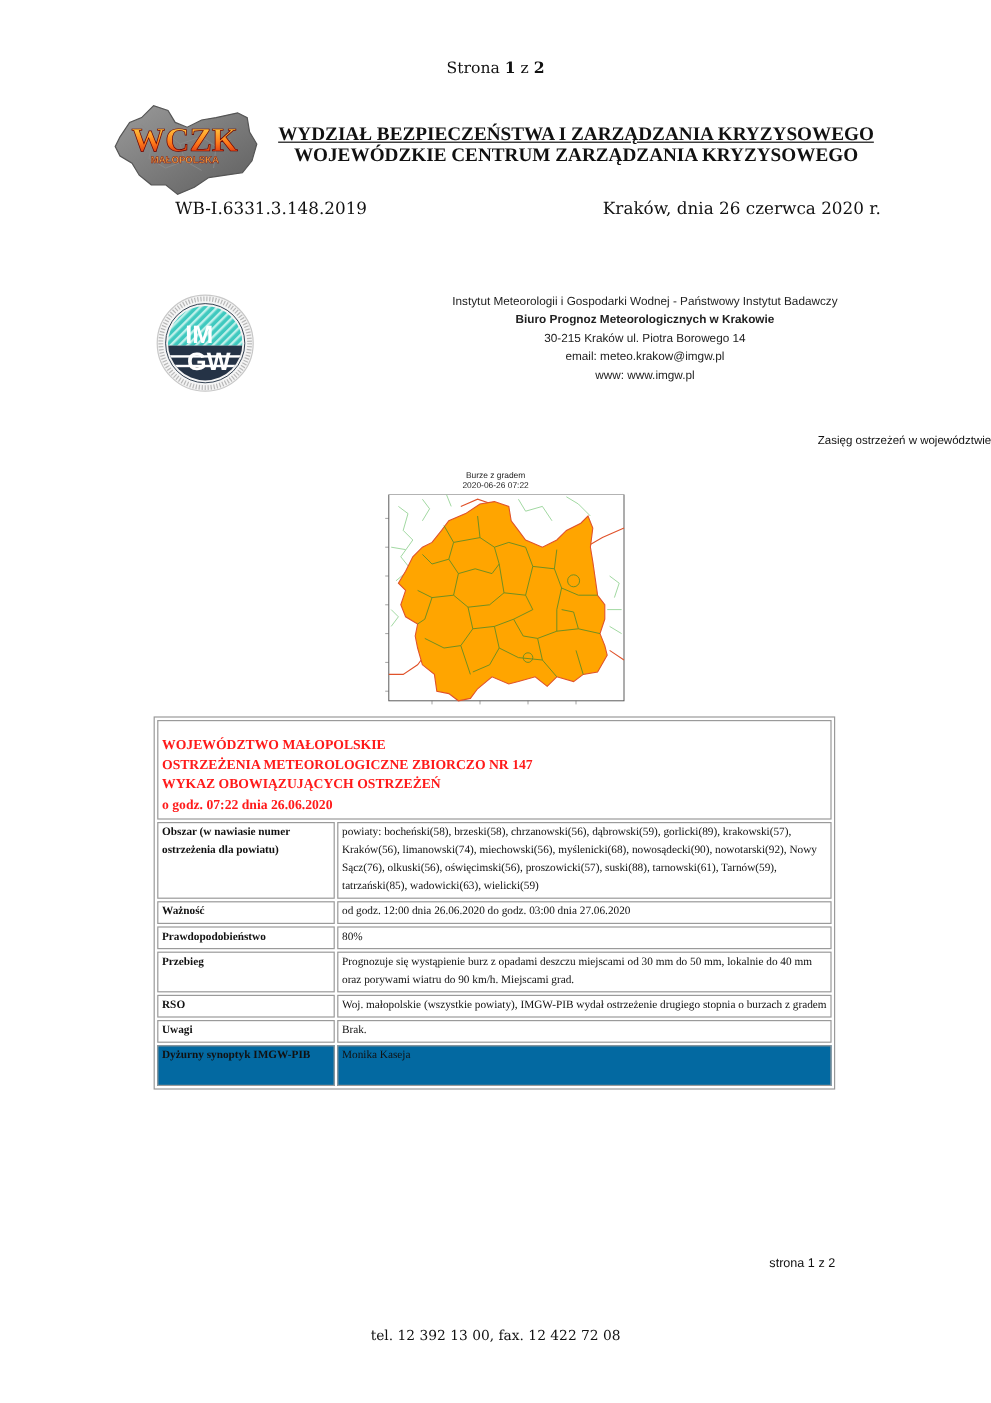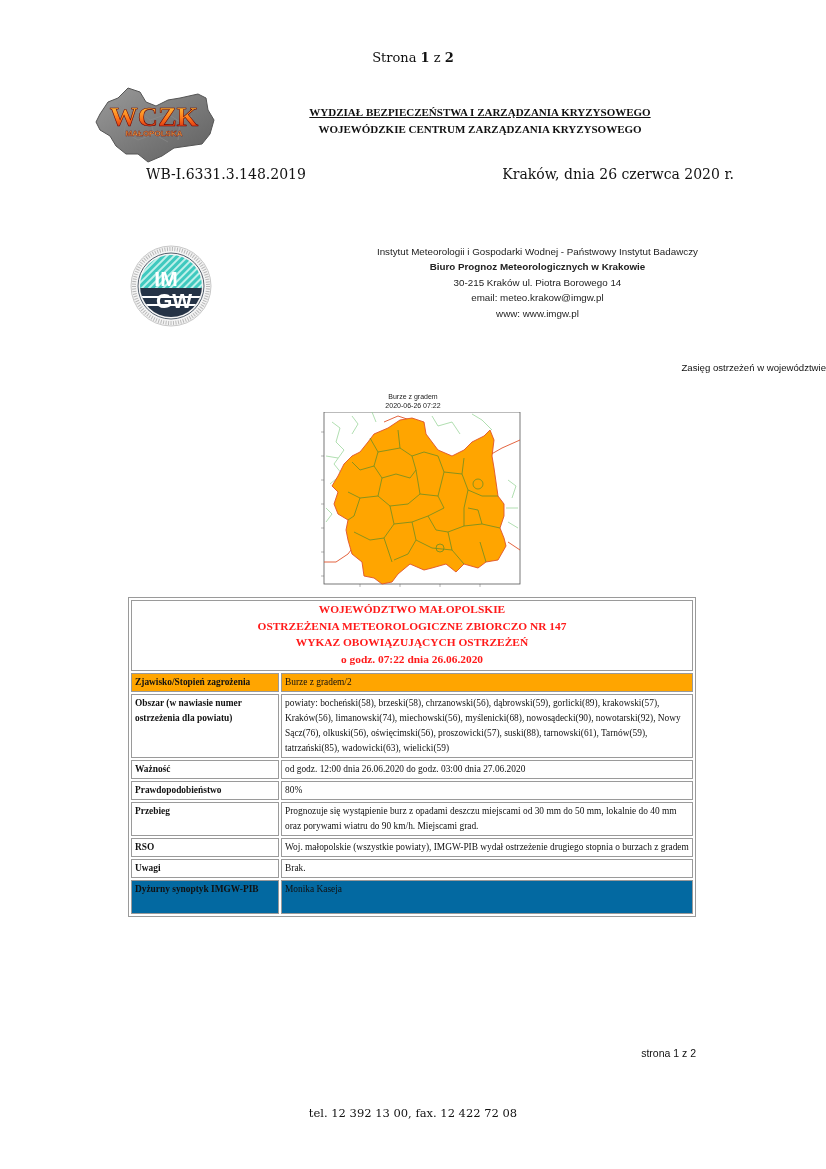--- a/index.html
+++ b/index.html
@@ -4,38 +4,38 @@
 <style>
   html, body { margin: 0; padding: 0; background: #ffffff; }
   body { width: 826px; height: 1169px; position: relative; overflow: hidden;
          font-family: "DejaVu Serif", "Liberation Serif", serif; color: #111; }
   .abs { position: absolute; }
 
   #page-header { left: 0; top: 50px; width: 826px; text-align: center; font-size: 13px; }
   #page-header b { font-weight: bold; }
 
   #wczk-logo { left: 88px; top: 84px; width: 140px; height: 80px; }
-  #dept-title { left: 230px; top: 104px; width: 500px; text-align: center; font-weight: bold; font-size: 11px; line-height: 17px; font-family: "Liberation Serif", serif; }
+  #dept-title { left: 230px; top: 104px; width: 500px; text-align: center; font-weight: bold; font-size: 16px; line-height: 17px; font-family: "Liberation Serif", serif; }
   #dept-title .l1 { text-decoration: underline; }
 
   #doc-ref { left: 146px; top: 166px; font-size: 14px; font-family: "DejaVu Serif", serif; }
   #doc-date { right: 92px; top: 166px; font-size: 14px; font-family: "DejaVu Serif", serif; }
 
   #imgw-logo { left: 128px; top: 244px; width: 86px; height: 84px; }
   #imgw-info { right: 128px; top: 244px; text-align: center; font-family: "Liberation Sans", sans-serif; font-size: 9.8px; line-height: 15.4px; color: #222; }
   #imgw-info .bold { font-weight: bold; }
 
   #map-caption { left: 0; width: 826px; top: 362px; text-align: right; font-family: "Liberation Sans", sans-serif; font-size: 9.6px; }
   #map-subtitle { left: 0; width: 826px; top: 392px; text-align: center; font-family: "Liberation Sans", sans-serif; font-size: 7px; line-height: 9px; color: #222; }
   #warning-map { left: 312px; top: 412px; width: 212px; height: 188px; }
 
   #warn-table { left: 128px; top: 597px; width: 568px; border-collapse: separate; border-spacing: 2px;
                 border: 1px solid #9a9a9a; font-family: "Liberation Serif", serif; font-size: 9.4px; line-height: 15px; background: #fff; }
   #warn-table td { border: 1px solid #9a9a9a; padding: 1px 3px; vertical-align: top; }
-  #warn-table td.hdr { text-align: center; color: #ff1a1a; font-weight: bold; font-size: 11.4px; line-height: 16.5px; padding: 0 3px 3px; }
+  #warn-table td.hdr { color: #ff1a1a; font-weight: bold; font-size: 11.4px; line-height: 16.5px; padding: 12px 3px 3px; }
   #warn-table td.lbl { width: 140px; font-weight: bold; }
   #warn-table tr.orange td { background: #ffa500; }
   #warn-table tr.grey td { background: #0369a1; }
 
   #page-footer-small { right: 130px; top: 1047px; font-family: "Liberation Sans", sans-serif; font-size: 10.5px; }
   #page-footer-contact { left: 0; width: 826px; top: 1106px; text-align: center; font-size: 11.5px; font-family: "DejaVu Serif", serif; }
 </style>
 </head>
 <body>
 
@@ -148,24 +148,20 @@
 <table id="warn-table" class="abs">
   <tbody>
     <tr>
       <td class="hdr" colspan="2" style="color: rgb(255, 26, 26);">
         <div>WOJEWÓDZTWO MAŁOPOLSKIE</div>
         <div>OSTRZEŻENIA METEOROLOGICZNE ZBIORCZO NR 147</div>
         <div>WYKAZ OBOWIĄZUJĄCYCH OSTRZEŻEŃ</div>
         <div>o godz. 07:22 dnia 26.06.2020</div>
       </td>
     </tr>
-    <tr class="orange">
-      <td class="lbl">Zjawisko/Stopień zagrożenia</td>
-      <td>Burze z gradem/2</td>
-    </tr>
     <tr>
       <td class="lbl">Obszar (w nawiasie numer ostrzeżenia dla powiatu)</td>
       <td>powiaty: bocheński(58), brzeski(58), chrzanowski(56), dąbrowski(59), gorlicki(89), krakowski(57), Kraków(56), limanowski(74), miechowski(56), myślenicki(68), nowosądecki(90), nowotarski(92), Nowy Sącz(76), olkuski(56), oświęcimski(56), proszowicki(57), suski(88), tarnowski(61), Tarnów(59), tatrzański(85), wadowicki(63), wielicki(59)</td>
     </tr>
     <tr>
       <td class="lbl">Ważność</td>
       <td>od godz. 12:00 dnia 26.06.2020 do godz. 03:00 dnia 27.06.2020</td>
     </tr>
     <tr>
       <td class="lbl">Prawdopodobieństwo</td>

